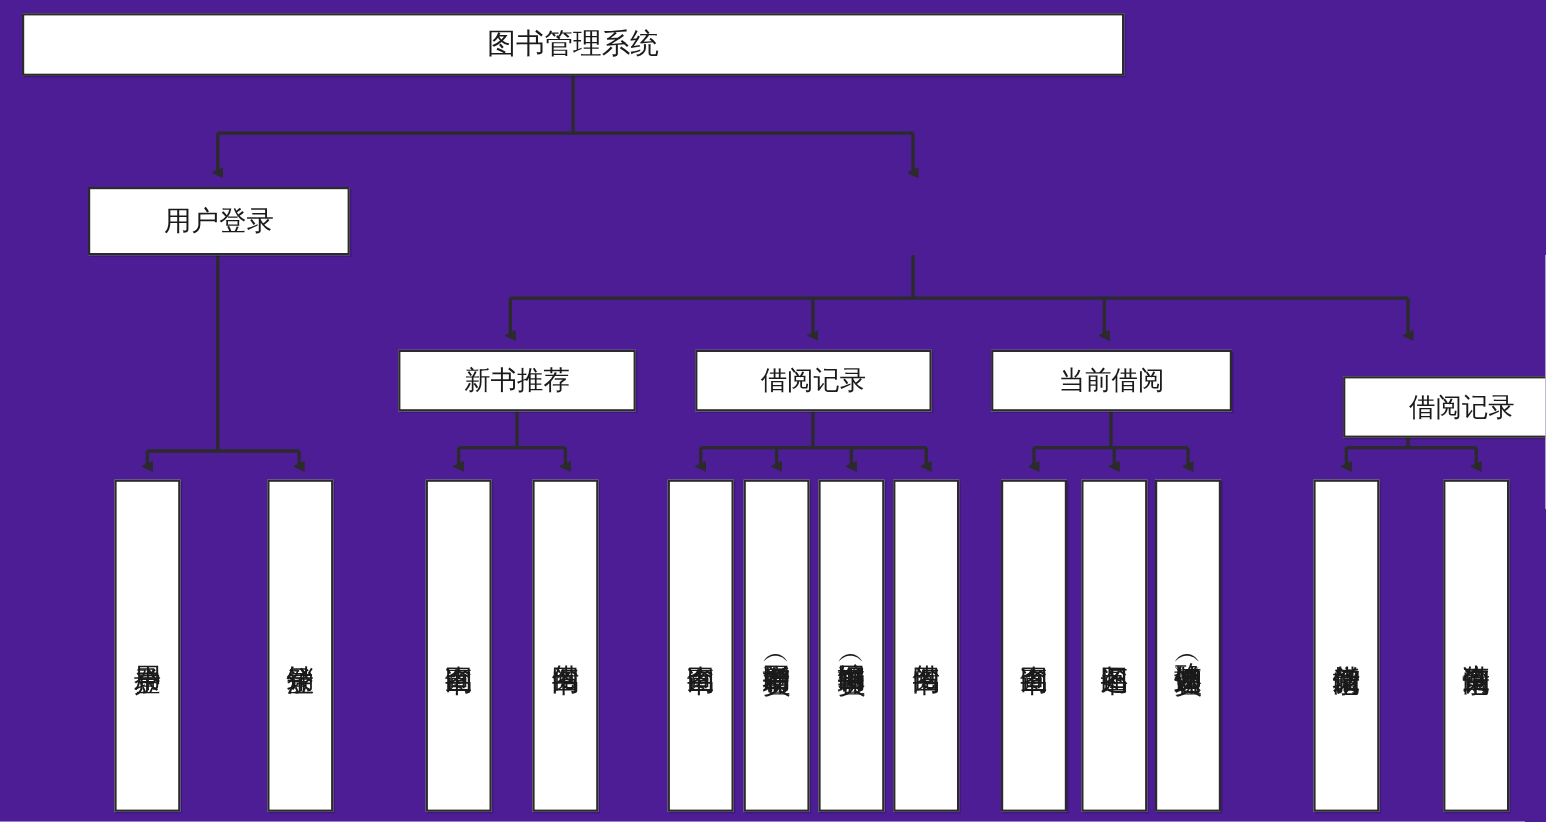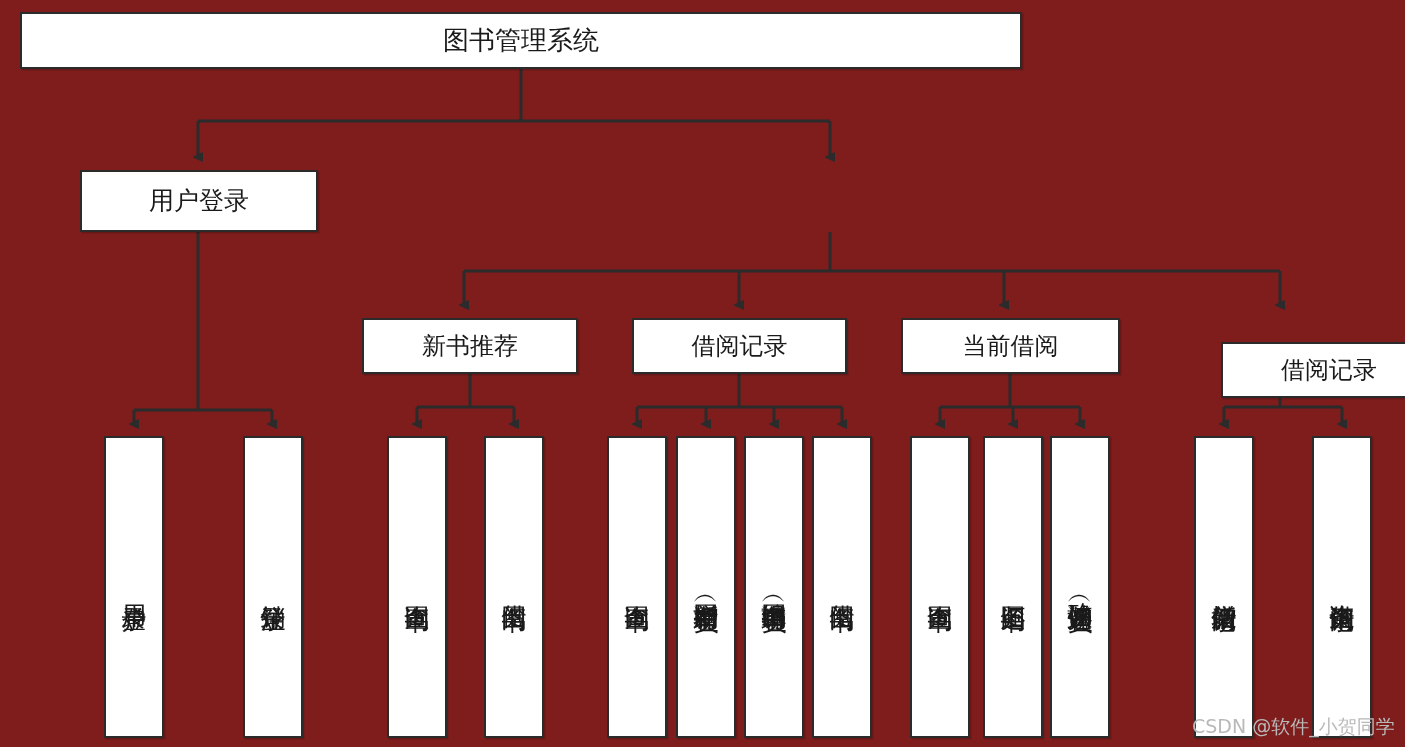--- a/index.html
+++ b/index.html
@@ -7,21 +7,21 @@
     padding: 0;
     background: #ffffff;
   }
   body {
     font-family: "DejaVu Sans", "Liberation Sans", sans-serif;
   }
   #canvas {
     position: relative;
     width: 1405px;
     height: 747px;
-    background: #7f1d1d;
+    background: #4c1d95;
     overflow: hidden;
     text-decoration: underline;
   }
   .node {
     position: absolute;
     box-sizing: border-box;
     border: 2.5px solid #2b2b2b;
     background: #ffffff;
     display: flex;
     align-items: center;
@@ -187,15 +187,14 @@
   <div class="node leaf" style="left:1050px; top:436px; width:60px; height:302px;">
     <span class="label">确认归还（管理员）</span>
   </div>
   <div class="node leaf" style="left:1194px; top:436px; width:60px; height:302px;">
     <span class="label">新增借阅记录</span>
   </div>
   <div class="node leaf" style="left:1312px; top:436px; width:60px; height:302px;">
     <span class="label">查询借阅记录</span>
   </div>
 
-  <div class="watermark" style="left:1192px; top:714px;">CSDN @软件_小贺同学</div>
 
 </div>
 
 </body></html>

